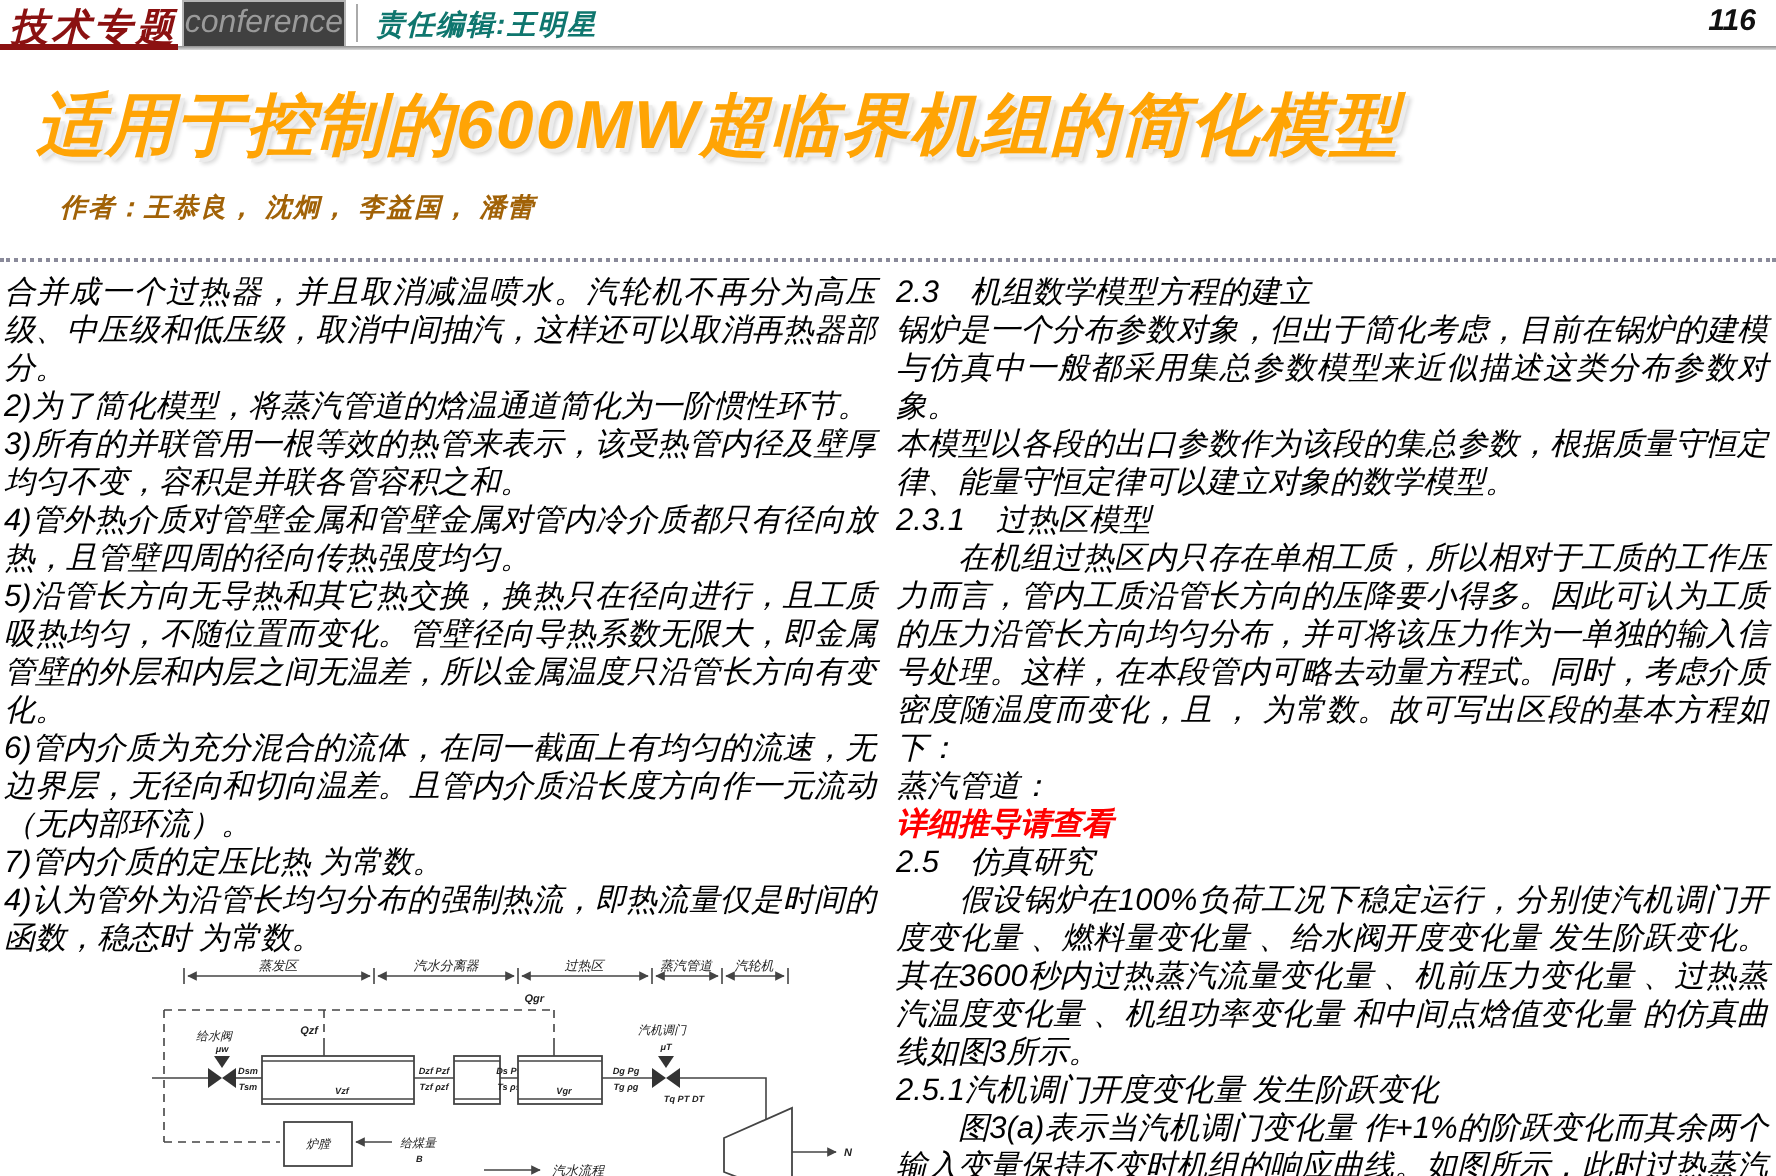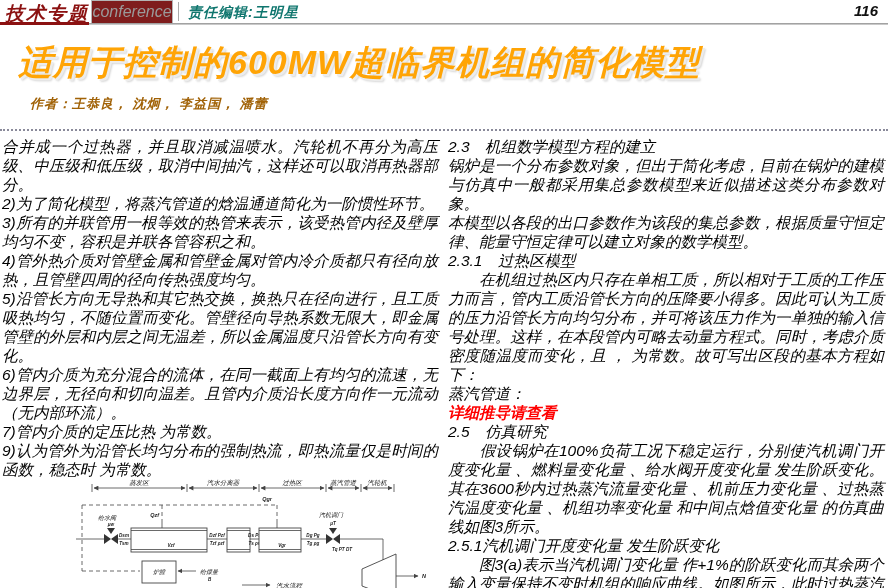--- a/index.html
+++ b/index.html
@@ -11,21 +11,21 @@
 
   
   .header{position:relative;height:28px;}
   .logo{
     position:absolute;left:5px;top:1px;font-size:19px;font-weight:bold;
     color:#8b1111;letter-spacing:2px;
   }
   .conf-box{
     position:absolute;left:91px;top:0;width:80px;height:22px;
     border:1px solid #b5b5b5;color:#9a9a9a;font-size:16px;
-    text-align:center;line-height:22px;background:#7f1d1d;
+    text-align:center;line-height:22px;background:#404040;
   }
   .editor{
     position:absolute;left:188px;top:4px;font-size:14px;font-weight:bold;color:#0f766e;
     letter-spacing:1px;
   }
   .pageno{position:absolute;right:10px;top:2px;font-size:15px;font-weight:bold;color:#111;}
   .header-rule{position:absolute;left:0;top:23px;width:888px;height:2px;
     background:linear-gradient(to bottom,#8f8f8f,#dcdcdc);}
   .logo-underline{position:absolute;left:0;top:22px;width:89px;height:3px;background:#8b1111;}
   .vdiv{position:absolute;left:178px;top:2px;width:1px;height:19px;background:#aaa;}
@@ -82,21 +82,21 @@
   <div class="columns">
 
     <div class="col">
       <p>合并成一个过热器，并且取消减温喷水。汽轮机不再分为高压级、中压级和低压级，取消中间抽汽，这样还可以取消再热器部分。</p>
       <p>2)为了简化模型，将蒸汽管道的焓温通道简化为一阶惯性环节。</p>
       <p>3)所有的并联管用一根等效的热管来表示，该受热管内径及壁厚均匀不变，容积是并联各管容积之和。</p>
       <p>4)管外热介质对管壁金属和管壁金属对管内冷介质都只有径向放热，且管壁四周的径向传热强度均匀。</p>
       <p>5)沿管长方向无导热和其它热交换，换热只在径向进行，且工质吸热均匀，不随位置而变化。管壁径向导热系数无限大，即金属管壁的外层和内层之间无温差，所以金属温度只沿管长方向有变化。</p>
       <p>6)管内介质为充分混合的流体，在同一截面上有均匀的流速，无边界层，无径向和切向温差。且管内介质沿长度方向作一元流动（无内部环流）。</p>
       <p>7)管内介质的定压比热 为常数。</p>
-      <p>9)认为管外为沿管长均匀分布的强制热流，即热流量仅是时间的函数，稳态时 为常数。</p>
+      <p>4)认为管外为沿管长均匀分布的强制热流，即热流量仅是时间的函数，稳态时 为常数。</p>
 
       <div class="diagram">
         <svg width="364" height="146" viewBox="0 0 364 146">
           <defs>
             <marker id="ae" markerWidth="7" markerHeight="7" refX="5.5" refY="3" orient="auto">
               <path d="M0,0 L6,3 L0,6 z" fill="#444"></path>
             </marker>
             <marker id="as" markerWidth="7" markerHeight="7" refX="0.5" refY="3" orient="auto">
               <path d="M6,0 L0,3 L6,6 z" fill="#444"></path>
             </marker>

